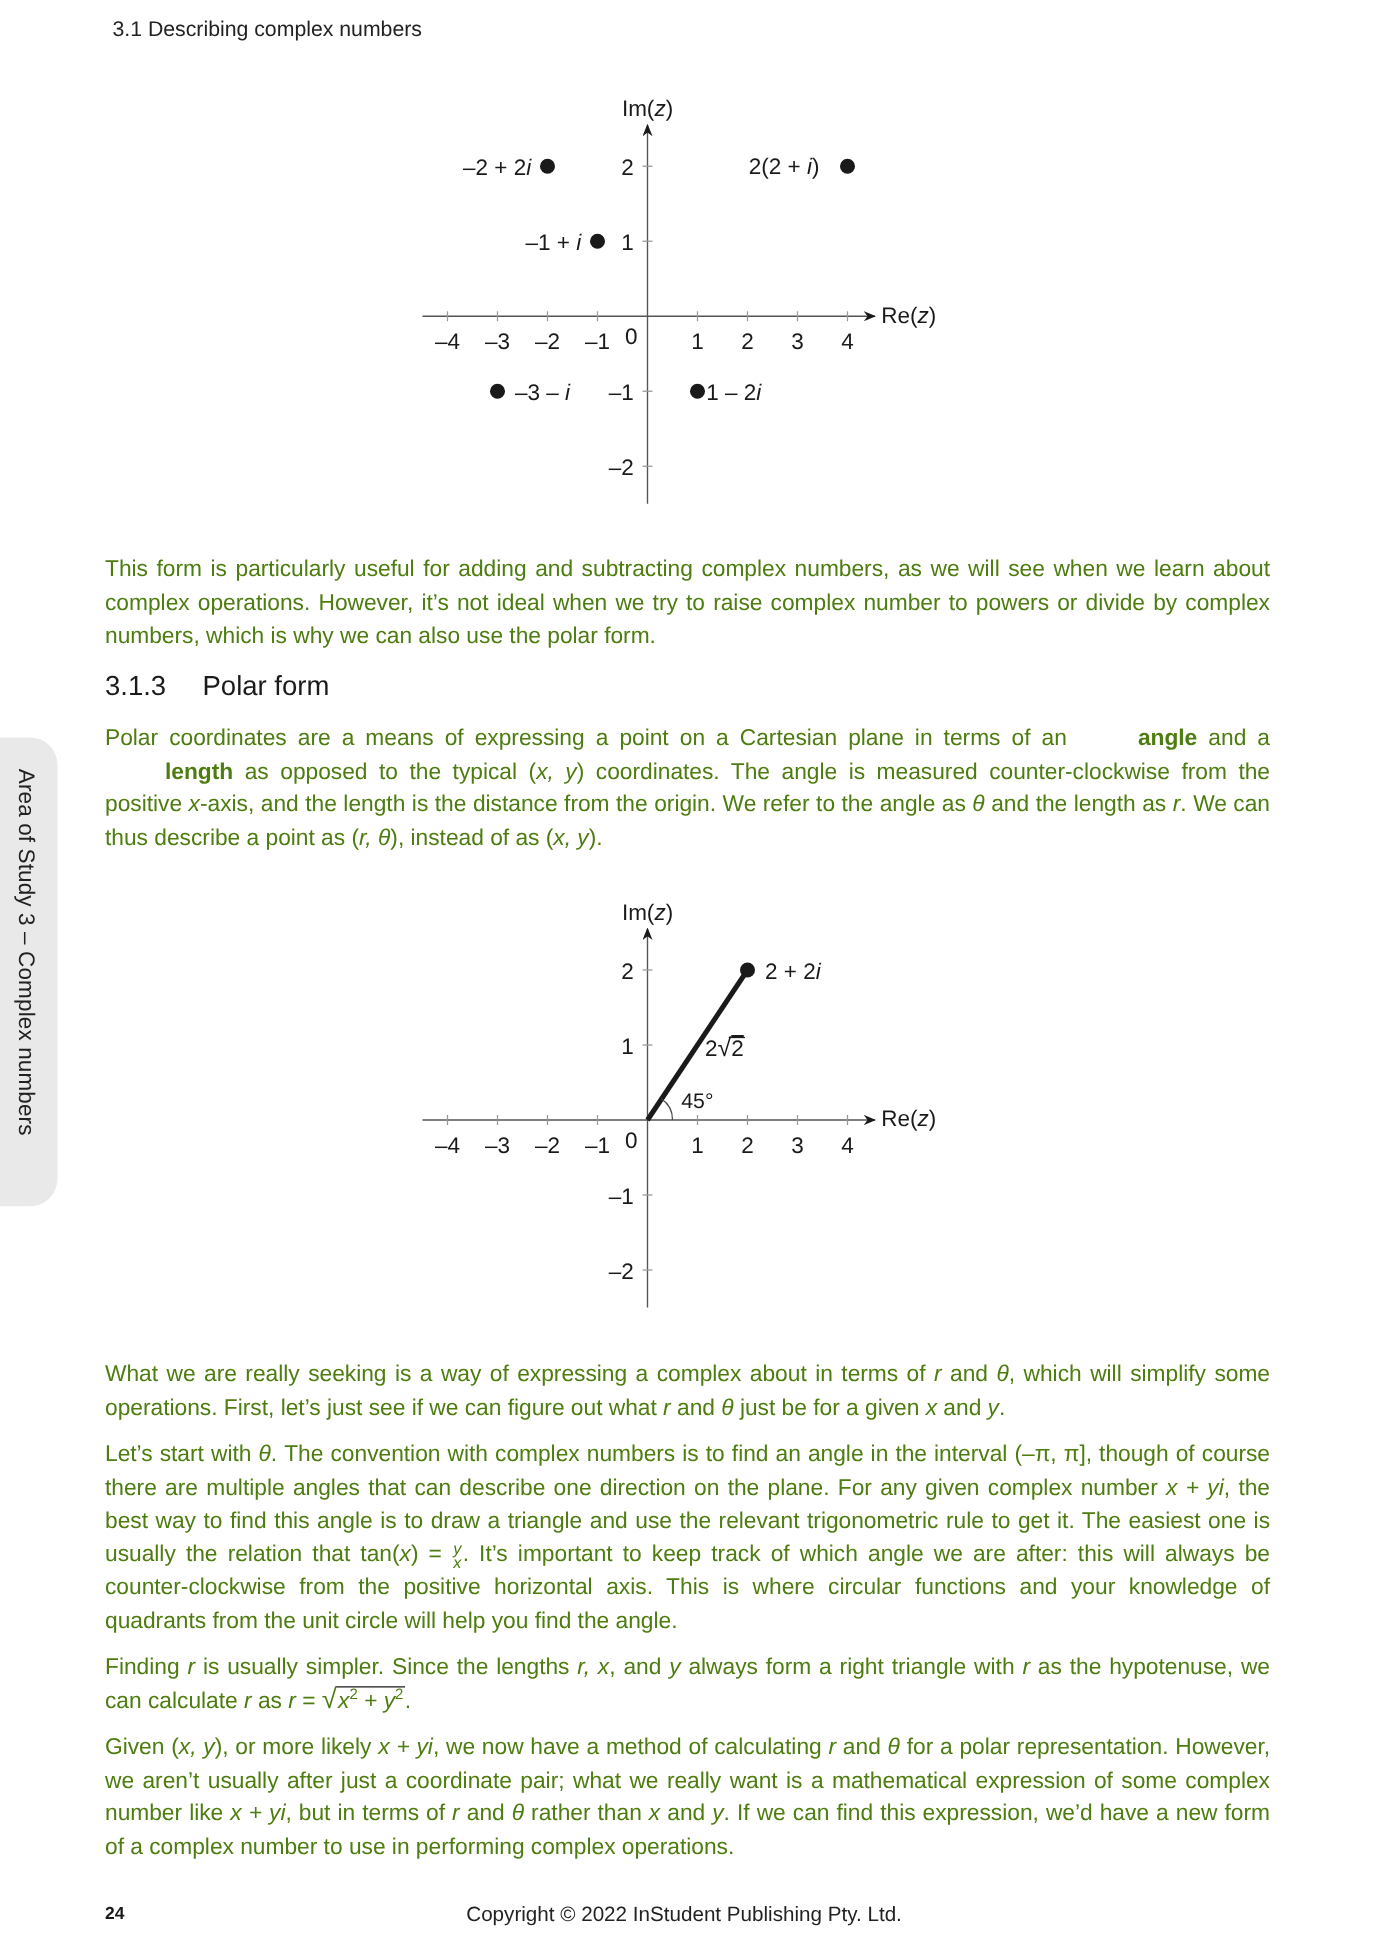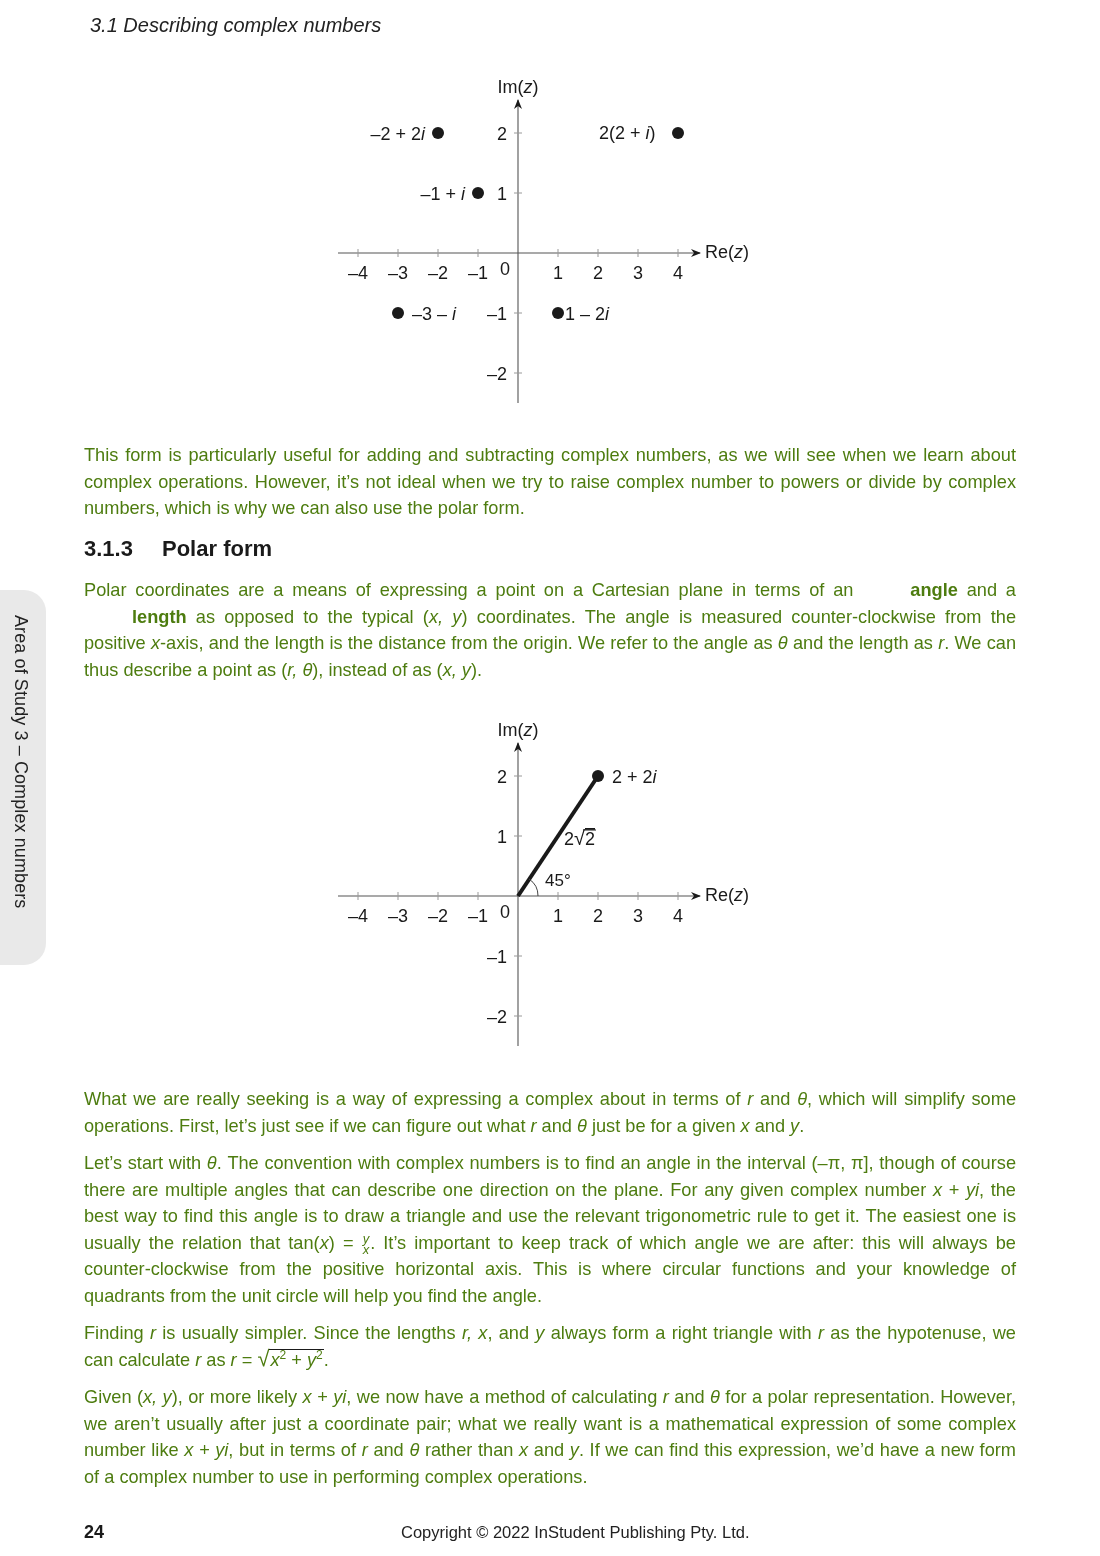--- a/index.html
+++ b/index.html
@@ -2,48 +2,48 @@
 <html><head>
 <meta charset="utf-8">
 <style>
   html, body { margin: 0; padding: 0; background: #ffffff; }
   body {
     width: 1100px; height: 1556px; position: relative; overflow: hidden;
     font-family: "Liberation Sans", sans-serif; color: #1a1a1a;
   }
   .running-head {
     position: absolute; left: 90px; top: 14px;
-    font-size: 20px; font-style: italic; color: #222;
+    font-size: 17px; color: #222;
   }
   .side-tab {
     position: absolute; left: 0; top: 590px; width: 46px; height: 375px;
     background: #e9e9e9; border-radius: 0 22px 22px 0;
   }
   .side-tab-text {
     position: absolute; left: 10px; top: 615px;
     writing-mode: vertical-rl; font-size: 18px; color: #222;
     white-space: nowrap; letter-spacing: 0.1px;
   }
   .para {
     position: absolute; left: 84px; width: 932px;
     font-size: 18.2px; line-height: 26.5px; text-align: justify;
     margin: 0; color: #4d7c0f;
   }
   .para i, .para .mi { }
   .para b { font-weight: bold; margin-left: 48px; }
   .heading {
     position: absolute; left: 84px; top: 536px;
-    font-size: 22px; font-weight: bold; color: #1a1a1a; margin: 0;
+    font-size: 22px; font-weight: normal; color: #1a1a1a; margin: 0;
   }
   .heading .num { display: inline-block; width: 78px; }
   .footer-page {
-    position: absolute; left: 84px; top: 1522px; font-size: 18px; font-weight: bold;
+    position: absolute; left: 84px; top: 1522px; font-size: 14px; font-weight: bold;
   }
   .footer-copy {
-    position: absolute; left: 373px; top: 1523px; font-size: 16.5px; color: #222; margin-left: 28px;
+    position: absolute; left: 373px; top: 1523px; font-size: 16.5px; color: #222;
   }
   svg.fig { position: absolute; left: 0; overflow: visible; }
   svg text { font-family: "Liberation Sans", sans-serif; fill: #1a1a1a; }
   .frac {
     display: inline-block; vertical-align: middle; text-align: center;
     font-size: 13px; line-height: 11px; font-style: italic; margin: 0 1px;
   }
   .frac span { display: block; }
   .sqrt { border-top: 1.2px solid #1a1a1a; padding: 0 1px; }
   .sqrt-sym { font-size: 22px; line-height: 0; }

